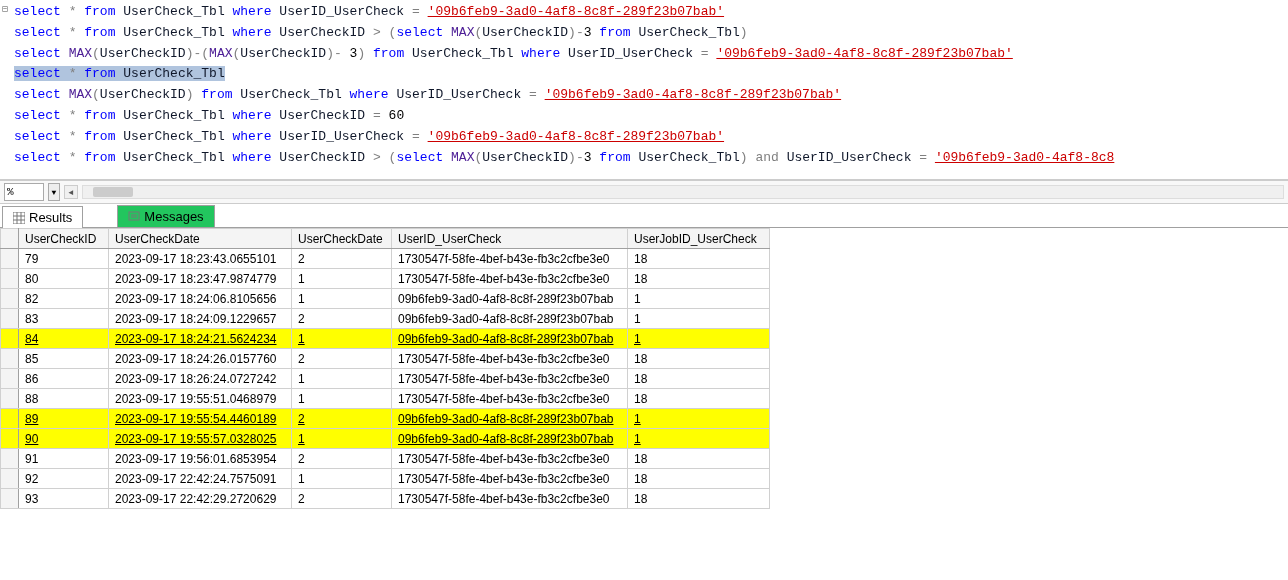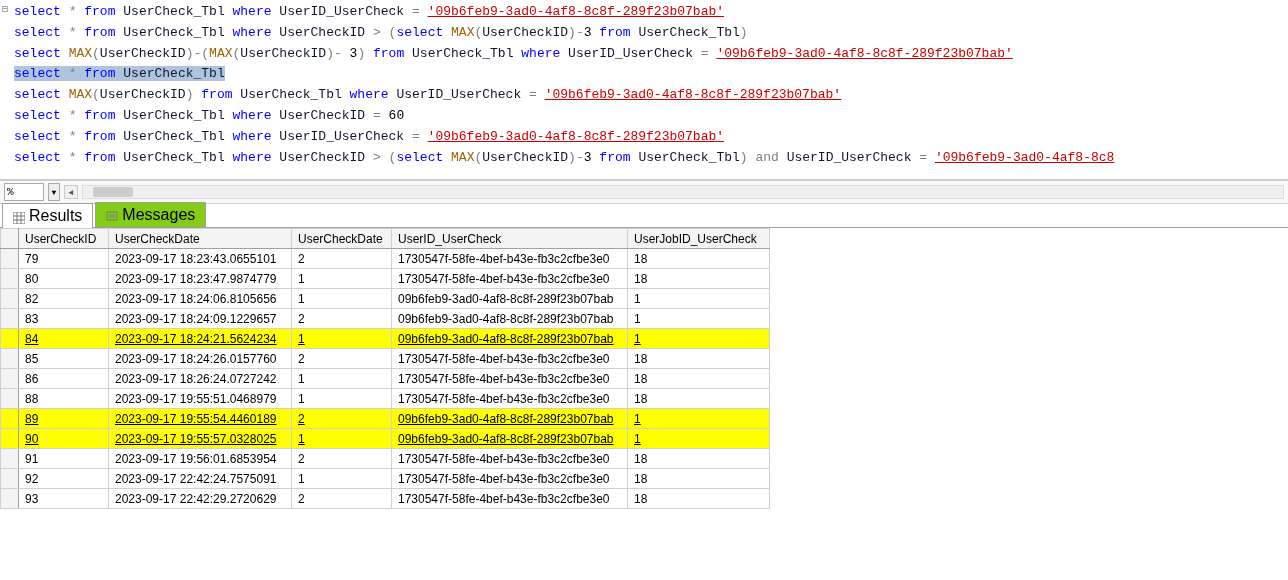--- a/index.html
+++ b/index.html
@@ -30,21 +30,21 @@
     content: "⊟";
     position: absolute;
     left: 0px;
     top: 0;
     font-size: 10px;
     color: #888;
     cursor: pointer;
   }
   .kw-blue { color: #0000FF; }
   .kw-grey { color: #808080; }
-  .kw-mag { color: #a16207; }
+  .kw-mag { color: #4c1d95; }
   .str-red { color: #CC0000; text-decoration: underline; }
   .ident { color: #0f172a; }
   .num { color: #000; }
   .highlight-sel {
     background: #B0C4DE;
   }
   .zoom-bar {
     border-top: 1px solid #ccc;
     border-bottom: 1px solid #ccc;
     padding: 2px 4px;
@@ -102,39 +102,39 @@
     color: #555;
   }
   .tabs-row {
     display: flex;
     border-bottom: 1px solid #a0a0a0;
     padding-left: 2px;
     background: #fff;
     height: 24px;
     align-items: flex-end;
     font-family: "Segoe UI", Tahoma, sans-serif;
-    font-size: 16px;
+    font-size: 13px;
   }
   .tab {
     padding: 3px 10px;
     border: 1px solid #a0a0a0;
     border-bottom: none;
     background: #fff;
     margin-right: 2px;
     display: flex;
     align-items: center;
     gap: 4px;
     cursor: pointer;
   }
   .tab.active {
     background: #fff;
     position: relative;
     top: 1px;
   }
-  .tab.inactive { background: #84cc16; }
+  .tab.inactive { background: #22c55e; margin-left: 32px; }
   .tab-icon {
     width: 12px;
     height: 12px;
     display: inline-block;
   }
   .results-grid {
     font-family: "Segoe UI", Tahoma, sans-serif;
     font-size: 12px;
   }
   table {

